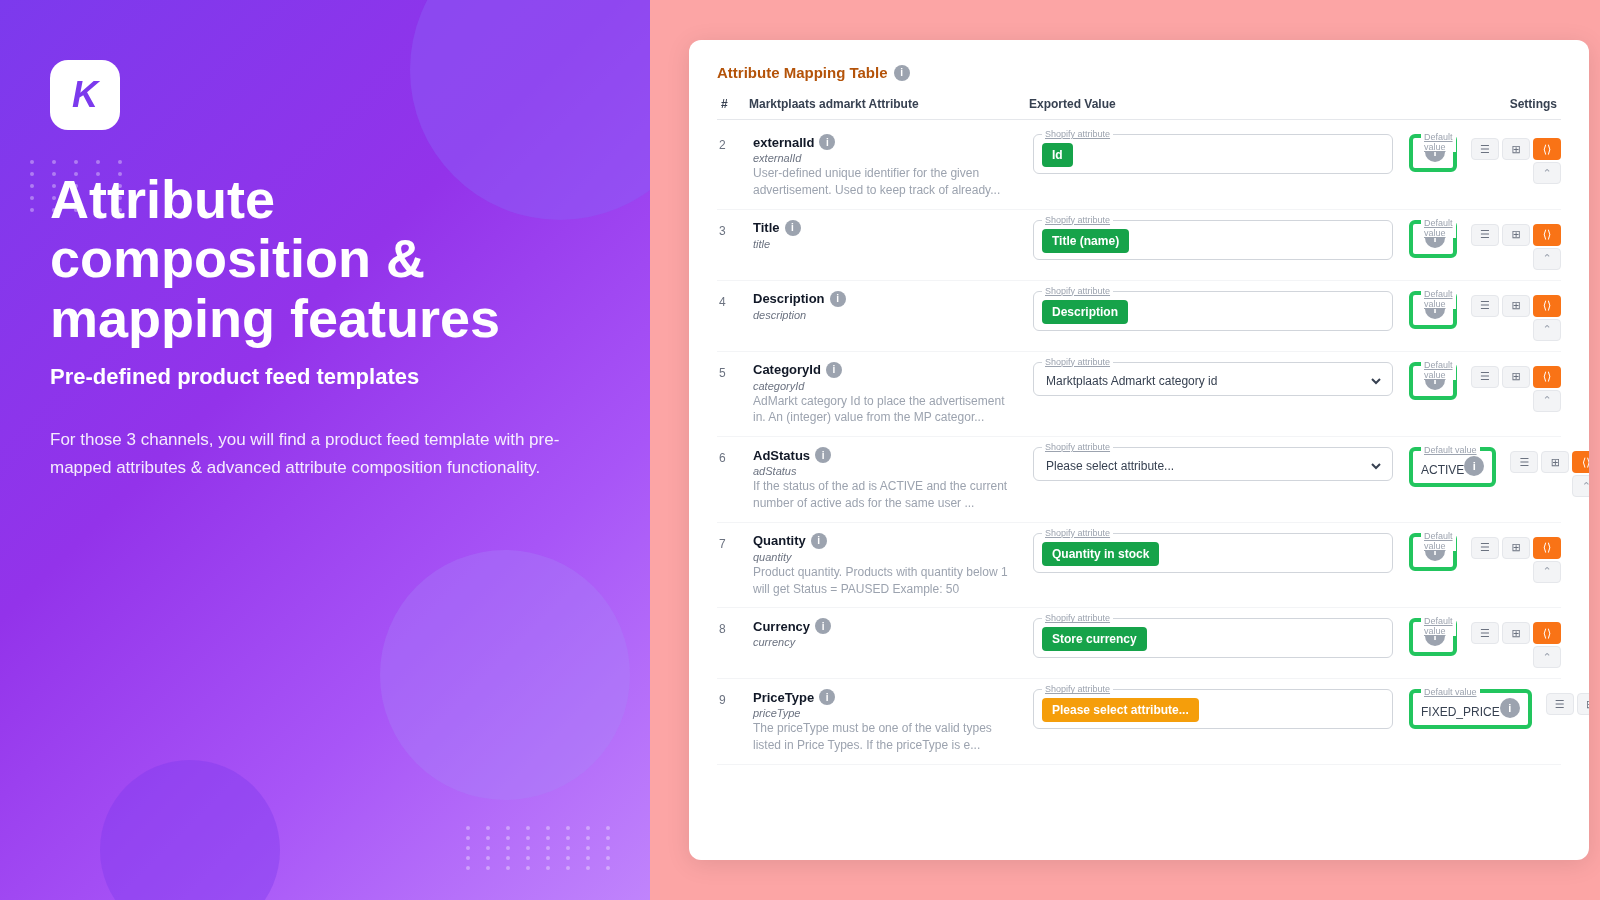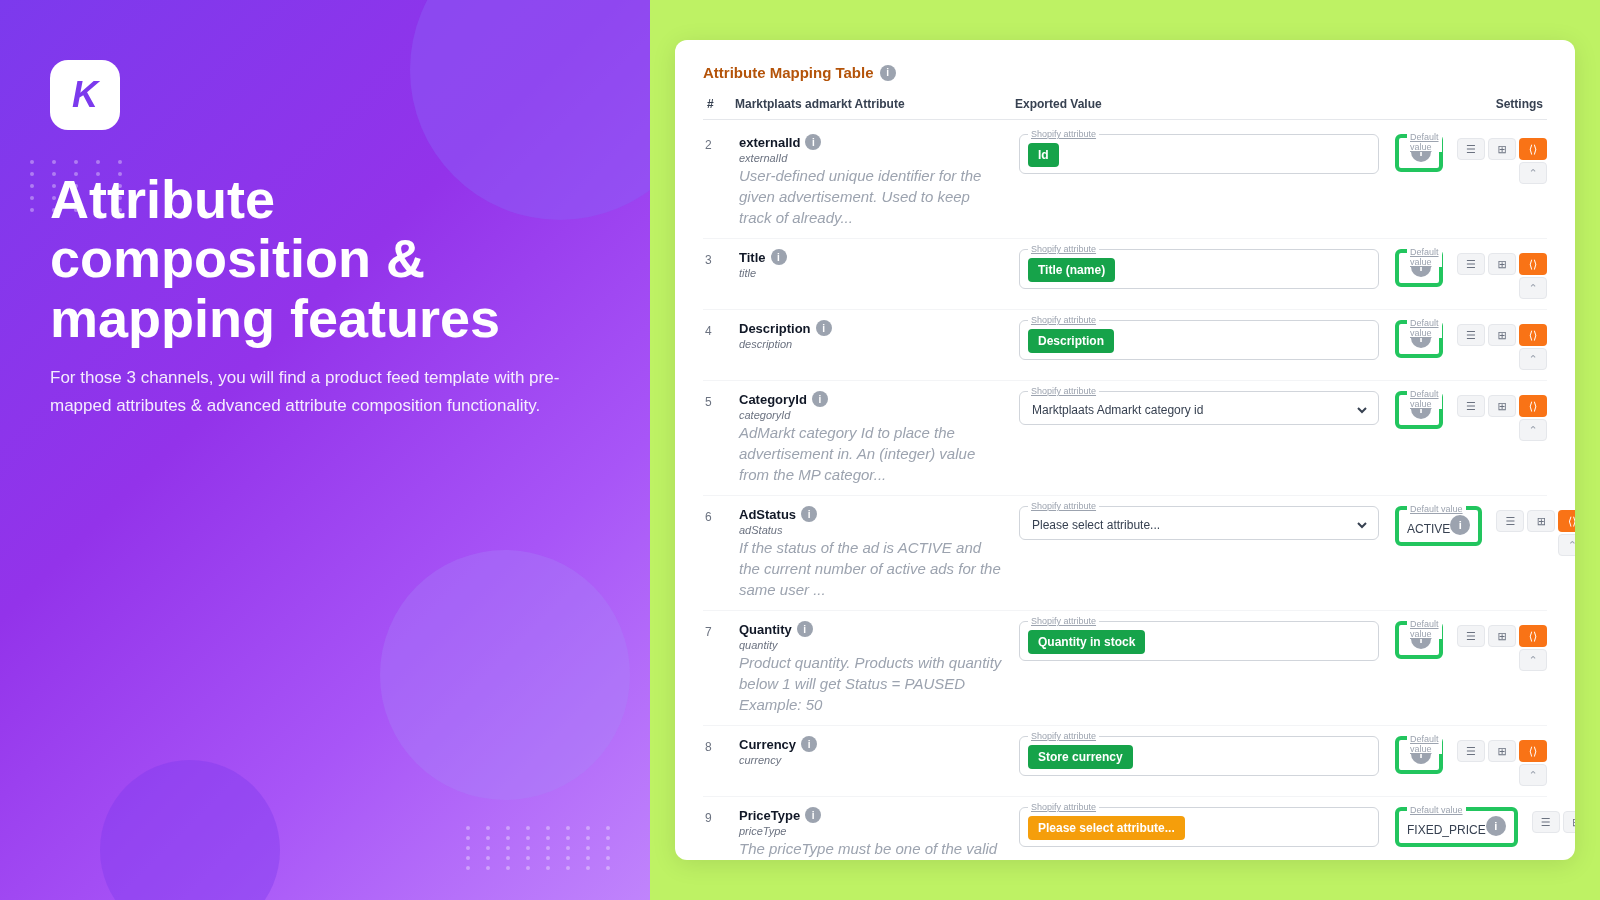--- a/index.html
+++ b/index.html
@@ -122,25 +122,25 @@
       line-height: 1.65;
       position: relative;
       z-index: 1;
       max-width: 540px;
     }
 
     
     .right-panel {
       flex: 1;
       height: 900px;
-      background: #bef264;
+      background: #fca5a5;
       display: flex;
       align-items: center;
-      justify-content: center;
-      padding: 30px 20px;
+      justify-content: flex-end;
+      padding: 30px 11px;
     }
 
     .table-card {
       background: white;
       border-radius: 12px;
       box-shadow: 0 4px 24px rgba(0,0,0,0.10);
       width: 100%;
       max-width: 900px;
       height: 820px;
       overflow: hidden;
@@ -215,24 +215,23 @@
     }
 
     .attr-italic {
       font-size: 11px;
       font-style: italic;
       color: #6b7280;
       margin-bottom: 1px;
     }
 
     .attr-desc {
-      font-size: 15px;
+      font-size: 12px;
       color: #9ca3af;
       line-height: 1.4;
-      font-style: italic;
     }
 
     .exported-col {
       padding: 0 8px;
     }
 
     .field-group {
       border: 1px solid #d1d5db;
       border-radius: 6px;
       padding: 4px 8px 6px;
@@ -440,20 +439,21 @@
       <div class="dot"></div>
       <div class="dot"></div>
       <div class="dot"></div>
     </div>
 
   <div class="logo-box">
     <span class="logo-k">K</span>
   </div>
 
   <h1 class="headline">Attribute composition &amp; mapping features</h1>
+  <h2 class="subheadline">Pre-defined product feed templates</h2>
   <p class="description">For those 3 channels, you will find a product feed template with pre-mapped attributes &amp; advanced attribute composition functionality.</p>
 </div>
 
 <div class="right-panel">
   <div class="table-card">
 
     <div class="table-title">
       <span>Attribute Mapping Table</span>
       <span class="info-icon-small">i</span>
     </div>

